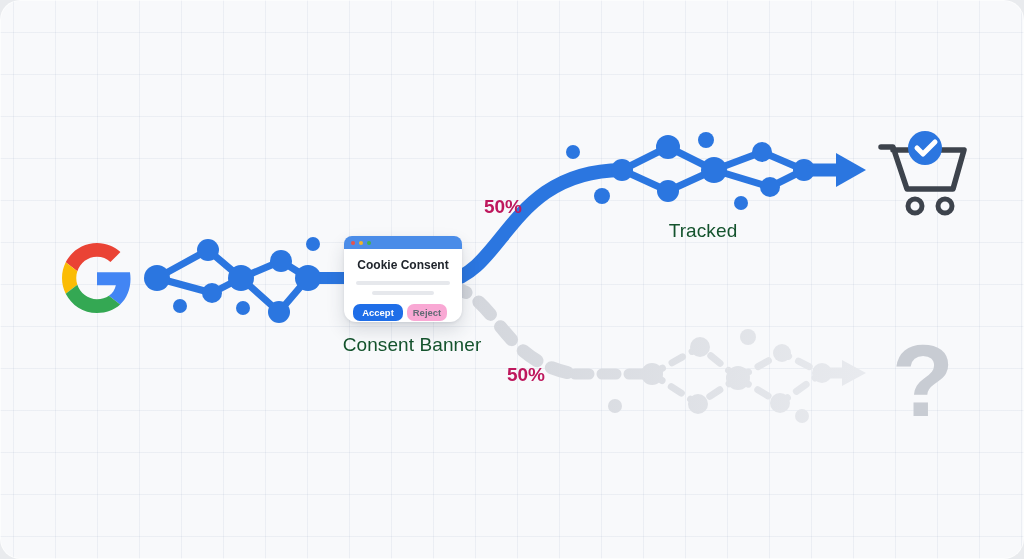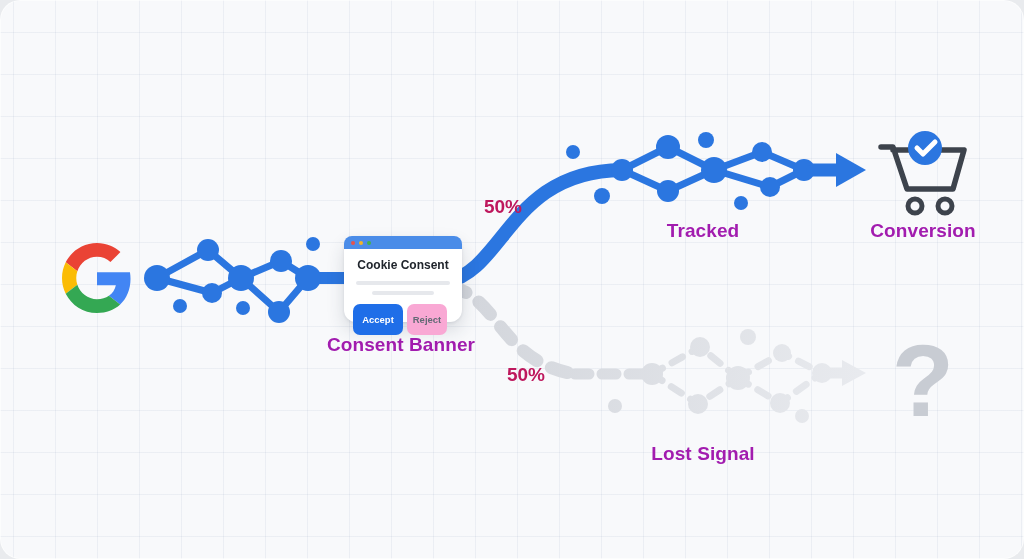--- a/index.html
+++ b/index.html
@@ -7,42 +7,42 @@
   .panel{
     position:absolute;inset:0;border-radius:20px;background:#f8f9fb;
     background-image:
       linear-gradient(rgba(150,165,190,0.13) 1px, transparent 1px),
       linear-gradient(90deg, rgba(150,165,190,0.13) 1px, transparent 1px);
     background-size:42px 42px;background-position:13px 32px;
     box-shadow:inset 0 0 0 1px rgba(255,255,255,0.6);
   }
   .layer{position:absolute;left:0;top:0;width:1024px;height:559px;}
   .label{
-    position:absolute;font-weight:700;font-size:19px;color:#a21caf;
+    position:absolute;font-weight:400;font-size:19px;color:#14532d;
     text-align:center;letter-spacing:.1px;line-height:1.1;
   }
   .pct{position:absolute;font-weight:700;font-size:19px;color:#be185d;text-align:center;}
   
   .card{
     position:absolute;left:344px;top:236px;width:118px;height:86px;background:#ffffff;
     border-radius:12px;box-shadow:0 8px 18px rgba(40,50,70,0.16), 0 1px 3px rgba(40,50,70,0.10);
     z-index:5;
   }
   .card .titlebar{
     height:13px;border-radius:8px 8px 0 0;background:#4a8ce8;
     display:flex;align-items:center;padding-left:7px;gap:4px;
   }
   .tdot{width:4px;height:4px;border-radius:50%;}
   .tdot.r{background:#e5534b}.tdot.y{background:#f0b429}.tdot.g{background:#43b14b}
   .card .ctitle{margin-top:9px;text-align:center;font-size:12px;font-weight:700;color:#20252c;}
   .ph-line{height:4px;border-radius:2px;background:#e6e8ec;margin:0 auto;}
   .ph1{width:94px;margin-top:9px;}
   .ph2{width:62px;margin-top:6px;}
   .btnrow{display:flex;gap:4px;padding:0 0 0 9px;margin-top:9px;}
-  .btn{height:31px;border-radius:7px;font-size:9.5px;font-weight:700;
+  .btn{height:17px;border-radius:7px;font-size:9.5px;font-weight:700;
        display:flex;align-items:center;justify-content:center;border:none;cursor:pointer;}
   .btn.accept{width:50px;background:#1f6ee8;color:#ffffff;}
   .btn.reject{width:40px;background:#f9a8d4;color:#636a75;}
   .qmark{
     position:absolute;left:878px;top:326px;width:90px;height:110px;
     display:flex;align-items:center;justify-content:center;
     font-size:102px;font-weight:700;color:#c8ccd3;line-height:1;
   }
   .carticon{position:absolute;left:877px;top:126px;width:92px;height:92px;}
 </style>
@@ -155,17 +155,15 @@
       <circle cx="48" cy="22" r="17" fill="#2b76e0"></circle>
       <path d="M40 22 l6 6 l12 -12" fill="none" stroke="#ffffff" stroke-width="5" stroke-linecap="round" stroke-linejoin="round"></path>
     </g>
   </svg>
 
   <div class="qmark">?</div>
 
   <div class="pct" style="left:470px;top:196px;width:66px">50%</div>
   <div class="pct" style="left:493px;top:364px;width:66px">50%</div>
 
-  <div class="label" style="left:321px;top:335px;width:160px">Consent Banner</div>
+  <div class="label" style="left:332px;top:335px;width:160px">Consent Banner</div>
   <div class="label" style="left:640px;top:221px;width:126px">Tracked</div>
-  <div class="label" style="left:853px;top:221px;width:140px">Conversion</div>
-  <div class="label" style="left:630px;top:444px;width:146px">Lost Signal</div>
 </div>
 
 </body></html>

